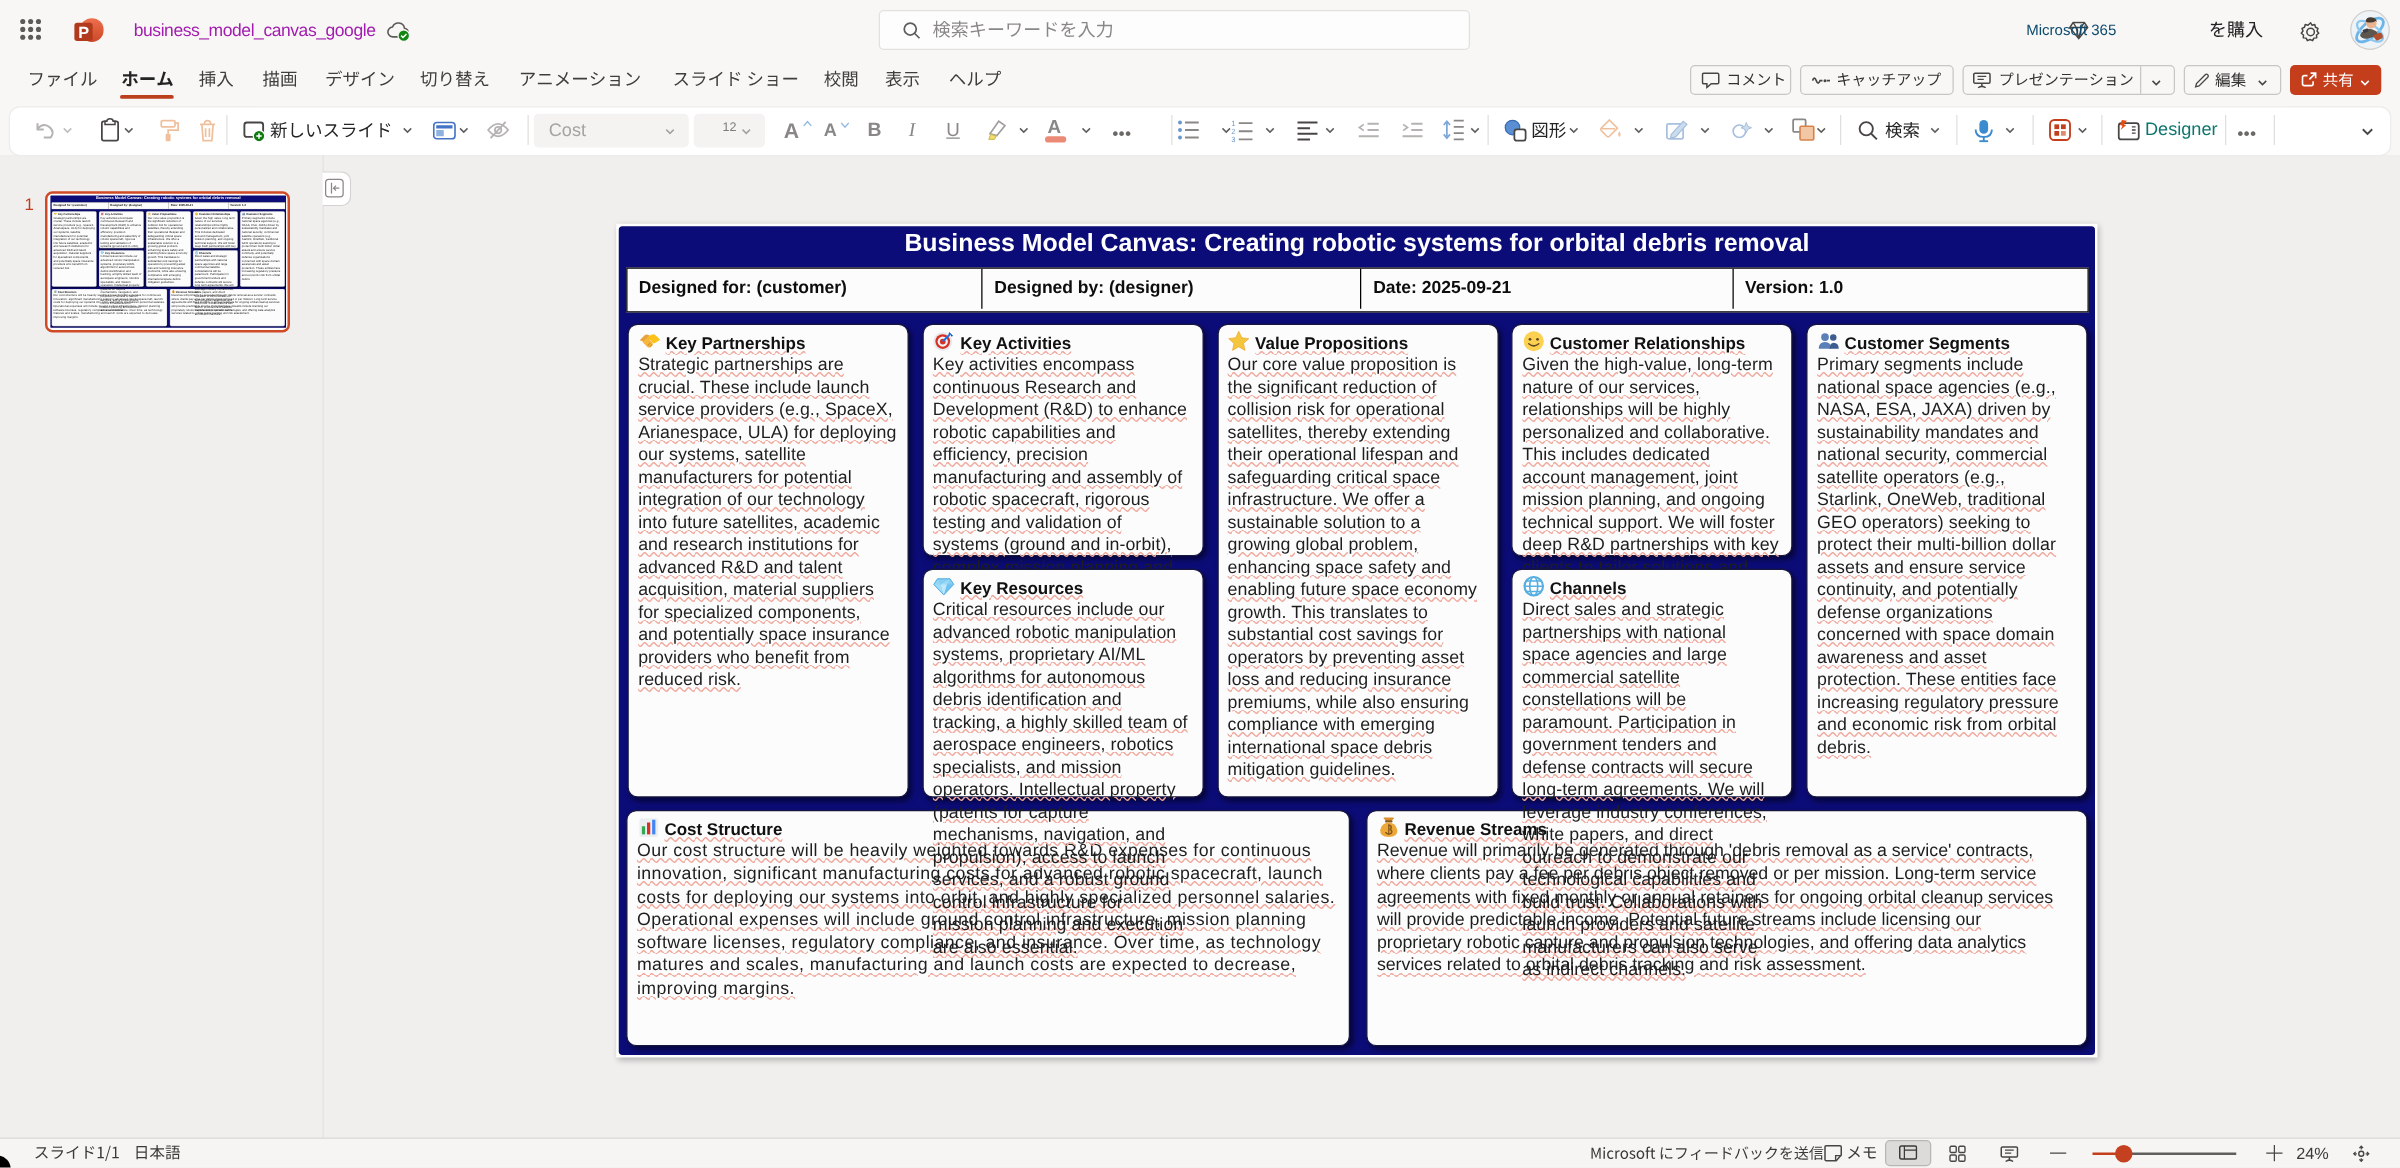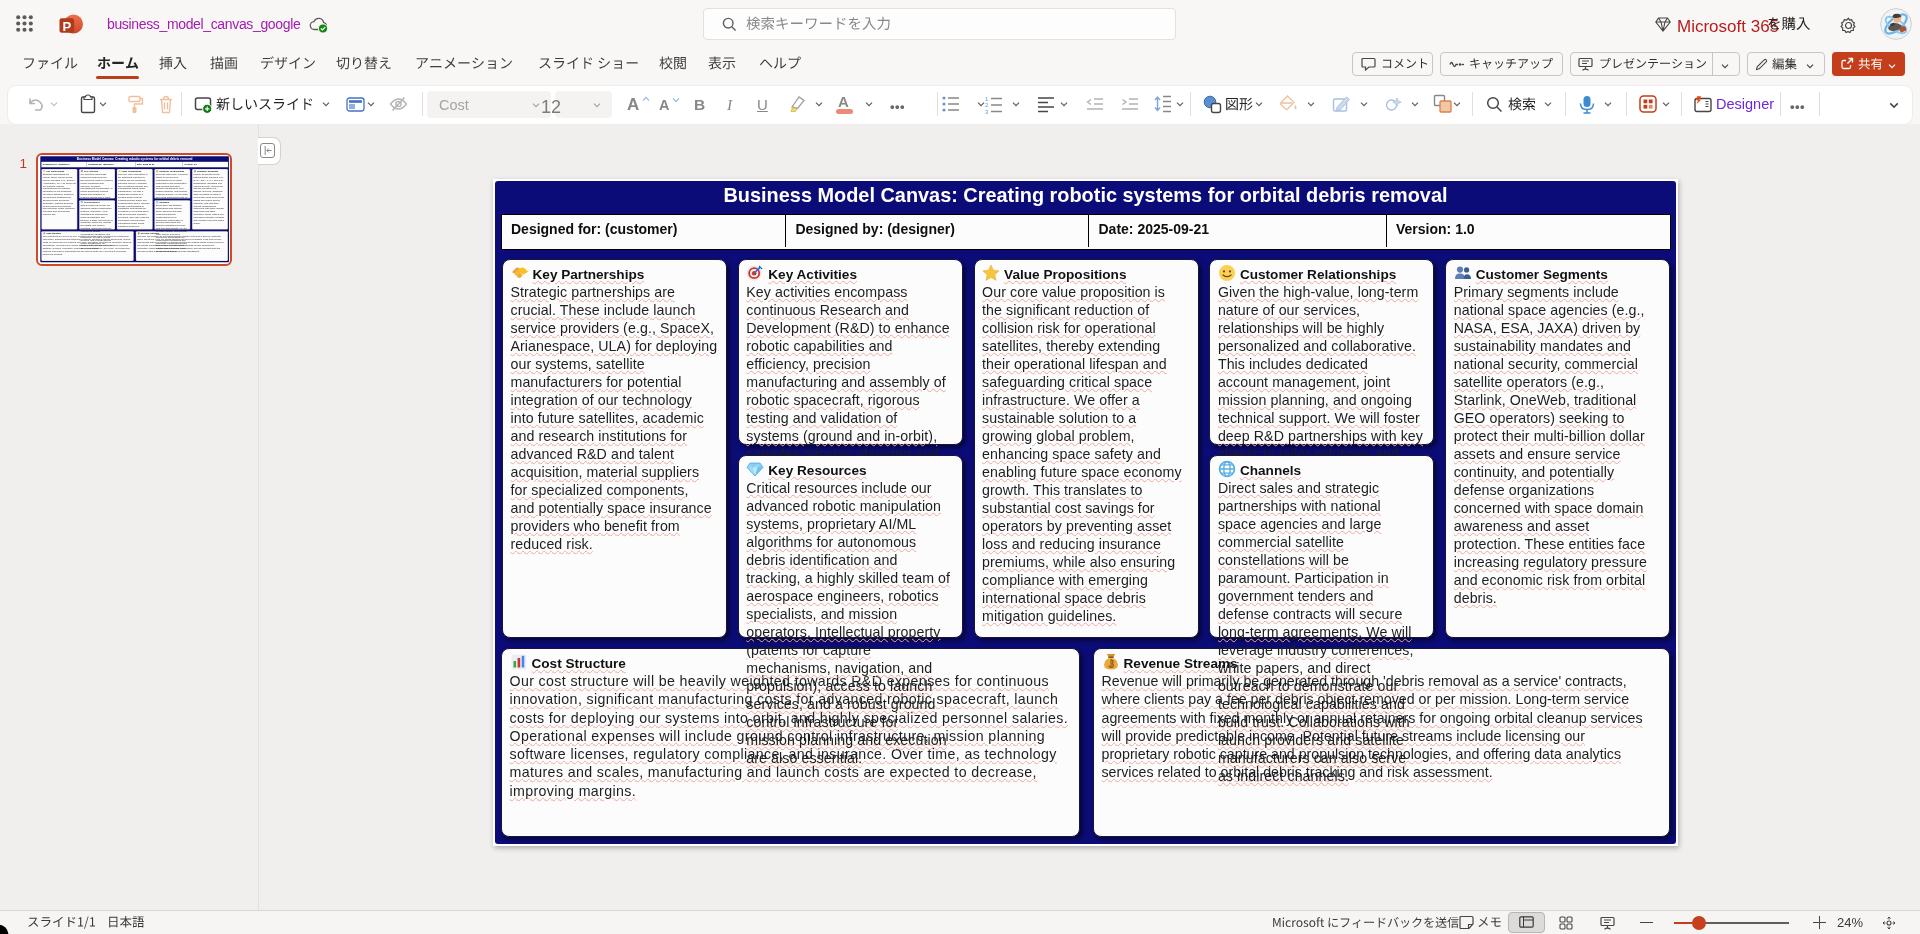--- a/index.html
+++ b/index.html
@@ -251,21 +251,21 @@
 <svg class="abs" style="left:722px;top:16.5px" width="15" height="15" viewBox="0 0 15 15">
     <circle cx="6.2" cy="6.2" r="4.8" fill="none" stroke="#605e5c" stroke-width="1.4"></circle>
     <path d="M9.8 9.8 L13.6 13.6" stroke="#605e5c" stroke-width="1.4"></path>
   </svg>
 <svg style="position:absolute;left:746px;top:12.2px;" width="146" height="22" viewBox="0 0 146 22">
     <path fill="#8a8886" d="M0.8 7.7H5.4V8.8H0.8ZM2.8 4.6H3.8V18H2.8ZM2.8 8.4 3.5 8.6Q3.3 9.5 3 10.4Q2.8 11.3 2.5 12.2Q2.1 13.1 1.8 13.9Q1.4 14.7 1 15.2Q0.9 15 0.7 14.7Q0.6 14.5 0.4 14.3Q0.8 13.8 1.2 13.1Q1.5 12.4 1.8 11.6Q2.1 10.8 2.4 10Q2.6 9.2 2.8 8.4ZM3.7 9.8Q3.9 9.9 4.1 10.3Q4.4 10.6 4.7 11.1Q5 11.5 5.2 11.9Q5.5 12.2 5.6 12.4L5 13.2Q4.9 13 4.6 12.5Q4.4 12.1 4.1 11.7Q3.9 11.2 3.6 10.8Q3.4 10.5 3.3 10.2ZM6.8 8.1H12.3V9H6.8ZM9.6 5.6Q9.1 6.2 8.5 6.9Q7.9 7.5 7.1 8.1Q6.4 8.6 5.6 9.1Q5.5 8.9 5.4 8.6Q5.2 8.3 5.1 8.2Q5.9 7.8 6.6 7.2Q7.4 6.6 8 6Q8.6 5.3 9 4.7H10Q10.5 5.4 11.2 6Q11.9 6.7 12.7 7.2Q13.4 7.7 14.2 8.1Q14 8.3 13.9 8.5Q13.7 8.8 13.6 9Q12.9 8.6 12.1 8.1Q11.3 7.5 10.7 6.9Q10 6.3 9.6 5.6ZM6.8 11.2V13.2H12.3V11.2ZM5.9 10.3H13.3V14.1H5.9ZM9 8.6H10V12.5Q10 13.2 9.9 14Q9.7 14.8 9.2 15.6Q8.7 16.3 7.8 16.9Q6.9 17.6 5.5 18Q5.4 17.9 5.3 17.8Q5.2 17.6 5.1 17.5Q5 17.3 4.9 17.2Q6.3 16.8 7.1 16.2Q7.9 15.7 8.3 15.1Q8.7 14.4 8.9 13.8Q9 13.1 9 12.4ZM10.2 13.5Q10.6 14.6 11.2 15.3Q11.7 16 12.4 16.4Q13.2 16.8 14.1 17.1Q13.9 17.3 13.7 17.5Q13.5 17.8 13.5 18.1Q12.5 17.7 11.7 17.1Q10.9 16.6 10.3 15.8Q9.7 15 9.2 13.7Z M21.2 14H22.3V18H21.2ZM21.2 4.6H22.3V8.7H21.2ZM20.6 9 21.7 9.4Q21 10 20.3 10.6Q19.6 11.2 18.9 11.6L18.1 11.2Q18.6 10.9 19 10.5Q19.5 10.1 19.9 9.7Q20.4 9.3 20.6 9ZM23.8 9.9 24.8 10.4Q23.9 11.1 23 11.8Q22 12.5 21 13.1Q20 13.8 19.1 14.3L18.4 13.8Q19 13.4 19.7 12.9Q20.5 12.4 21.2 11.9Q21.9 11.4 22.6 10.9Q23.3 10.4 23.8 9.9ZM17 11.2 17.8 10.5Q18.3 10.8 18.9 11.1Q19.5 11.5 20 11.8Q20.6 12.2 20.9 12.5L20.2 13.2Q19.8 12.9 19.3 12.5Q18.8 12.2 18.2 11.8Q17.6 11.4 17 11.2ZM23.6 12.3 24.3 11.7Q25 12.1 25.7 12.6Q26.4 13 27 13.5Q27.6 14 28 14.4L27.3 15Q26.9 14.6 26.3 14.1Q25.7 13.7 25 13.2Q24.3 12.7 23.6 12.3ZM23.7 15.4 24.5 14.8Q25.1 15.1 25.8 15.5Q26.5 15.9 27.1 16.4Q27.7 16.8 28.1 17.1L27.2 17.8Q26.9 17.4 26.3 17Q25.7 16.6 25 16.2Q24.3 15.7 23.7 15.4ZM15.5 13.5Q16.4 13.5 17.7 13.5Q19 13.5 20.5 13.5Q21.9 13.5 23.5 13.4Q25.1 13.4 26.6 13.4L26.6 14.3Q24.6 14.3 22.5 14.4Q20.5 14.4 18.7 14.5Q16.9 14.5 15.5 14.5ZM18.7 14.8 19.7 15.2Q19.2 15.7 18.6 16.2Q18 16.7 17.3 17.1Q16.6 17.5 16 17.8Q15.9 17.7 15.8 17.6Q15.6 17.4 15.4 17.3Q15.3 17.1 15.1 17.1Q16.1 16.7 17.1 16.1Q18.1 15.5 18.7 14.8ZM15.6 5.9H27.9V6.9H15.6ZM15.6 8.3H28V11H26.9V9.2H16.6V11H15.6Z M34.7 6.6Q34.6 6.3 34.6 6Q34.5 5.8 34.4 5.6L35.7 5.4Q35.7 5.6 35.8 5.8Q35.8 6.1 35.8 6.4Q35.9 6.5 36 7Q36.1 7.6 36.2 8.4Q36.4 9.2 36.6 10.1Q36.8 11 36.9 11.9Q37.1 12.9 37.3 13.7Q37.5 14.5 37.6 15.1Q37.7 15.7 37.7 15.9Q37.8 16.2 37.9 16.6Q38 16.9 38.1 17.2L36.8 17.5Q36.7 17.1 36.7 16.8Q36.6 16.4 36.6 16.1Q36.5 15.9 36.4 15.3Q36.3 14.8 36.1 14Q36 13.1 35.8 12.2Q35.6 11.3 35.4 10.4Q35.3 9.4 35.1 8.6Q34.9 7.8 34.8 7.3Q34.7 6.7 34.7 6.6ZM30.6 8.7Q30.9 8.6 31.2 8.6Q31.5 8.6 31.8 8.6Q32.1 8.5 32.7 8.4Q33.3 8.4 34.1 8.2Q34.8 8.1 35.6 8Q36.4 7.9 37.2 7.7Q37.9 7.6 38.5 7.5Q39.1 7.4 39.5 7.4Q39.8 7.3 40.1 7.2Q40.4 7.2 40.5 7.1L40.8 8.3Q40.6 8.3 40.3 8.4Q40 8.4 39.7 8.5Q39.4 8.5 38.7 8.6Q38.1 8.7 37.3 8.8Q36.6 9 35.8 9.1Q35 9.2 34.2 9.3Q33.5 9.5 32.9 9.6Q32.3 9.7 32 9.7Q31.7 9.8 31.4 9.8Q31.2 9.9 30.8 10ZM30.5 12.8Q30.8 12.8 31.2 12.8Q31.5 12.8 31.8 12.7Q32.2 12.7 32.9 12.6Q33.5 12.5 34.4 12.3Q35.2 12.2 36.1 12.1Q37 11.9 37.8 11.8Q38.7 11.6 39.4 11.5Q40.1 11.4 40.5 11.3Q40.9 11.2 41.2 11.2Q41.6 11.1 41.8 11L42 12.2Q41.8 12.2 41.5 12.3Q41.1 12.4 40.7 12.4Q40.2 12.5 39.5 12.6Q38.8 12.7 38 12.9Q37.1 13 36.2 13.1Q35.4 13.3 34.6 13.4Q33.7 13.6 33.1 13.7Q32.5 13.8 32.1 13.8Q31.7 13.9 31.4 14Q31 14 30.8 14.1Z M45 10.5Q45.2 10.6 45.5 10.6Q45.8 10.6 46.2 10.6Q46.6 10.6 47 10.6Q47.2 10.6 47.7 10.6Q48.2 10.6 48.9 10.6Q49.5 10.6 50.2 10.6Q51 10.6 51.7 10.6Q52.4 10.6 53.1 10.6Q53.7 10.6 54.2 10.6Q54.7 10.6 54.9 10.6Q55.5 10.6 55.9 10.6Q56.3 10.6 56.5 10.5V12Q56.3 11.9 55.9 11.9Q55.4 11.9 55 11.9Q54.7 11.9 54.2 11.9Q53.7 11.9 53.1 11.9Q52.4 11.9 51.7 11.9Q51 11.9 50.2 11.9Q49.5 11.9 48.9 11.9Q48.2 11.9 47.7 11.9Q47.2 11.9 47 11.9Q46.4 11.9 45.9 11.9Q45.3 11.9 45 12Z M70.7 7.1Q70.7 7.2 70.6 7.4Q70.6 7.5 70.6 7.6Q70.5 7.8 70.5 7.8Q70.4 8.7 70.2 9.6Q70 10.6 69.7 11.5Q69.4 12.4 68.9 13.2Q68 14.6 66.6 15.7Q65.2 16.8 63.4 17.3L62.4 16.3Q63.5 16 64.5 15.5Q65.5 15 66.4 14.3Q67.2 13.6 67.8 12.6Q68.2 12 68.5 11.2Q68.8 10.4 69 9.5Q69.1 8.6 69.2 7.8Q69 7.8 68.6 7.8Q68.1 7.8 67.4 7.8Q66.8 7.8 66 7.8Q65.3 7.8 64.5 7.8Q63.8 7.8 63.1 7.8Q62.4 7.8 61.9 7.8Q61.4 7.8 61.2 7.8Q61.2 7.9 61.2 8.2Q61.2 8.5 61.2 8.9Q61.2 9.2 61.2 9.6Q61.2 10 61.2 10.3Q61.2 10.6 61.2 10.7Q61.2 10.8 61.2 11.1Q61.2 11.3 61.2 11.6H59.9Q59.9 11.3 60 11.1Q60 10.9 60 10.7Q60 10.5 60 10.1Q60 9.7 60 9.2Q60 8.7 60 8.3Q60 7.8 60 7.6Q60 7.3 60 7.1Q59.9 6.9 59.9 6.6Q60.2 6.6 60.6 6.7Q61 6.7 61.5 6.7Q61.6 6.7 62 6.7Q62.4 6.7 63 6.7Q63.6 6.7 64.3 6.7Q65.1 6.7 65.8 6.7Q66.5 6.7 67.2 6.7Q67.8 6.7 68.3 6.7Q68.7 6.7 68.9 6.7Q69.1 6.7 69.4 6.6Q69.6 6.6 69.8 6.6Z M74 10.5Q74.2 10.6 74.5 10.6Q74.8 10.6 75.2 10.6Q75.6 10.6 76 10.6Q76.2 10.6 76.7 10.6Q77.2 10.6 77.9 10.6Q78.5 10.6 79.2 10.6Q80 10.6 80.7 10.6Q81.4 10.6 82.1 10.6Q82.7 10.6 83.2 10.6Q83.7 10.6 83.9 10.6Q84.5 10.6 84.9 10.6Q85.3 10.6 85.5 10.5V12Q85.3 11.9 84.9 11.9Q84.4 11.9 84 11.9Q83.7 11.9 83.2 11.9Q82.7 11.9 82.1 11.9Q81.4 11.9 80.7 11.9Q80 11.9 79.2 11.9Q78.5 11.9 77.9 11.9Q77.2 11.9 76.7 11.9Q76.2 11.9 76 11.9Q75.4 11.9 74.9 11.9Q74.3 11.9 74 12Z M96.5 6.4Q96.7 6.6 96.9 7Q97.2 7.4 97.4 7.8Q97.7 8.2 97.8 8.6L97 9Q96.8 8.6 96.6 8.2Q96.4 7.8 96.2 7.4Q96 7.1 95.7 6.7ZM98.3 5.7Q98.5 5.9 98.7 6.3Q99 6.7 99.2 7.1Q99.5 7.5 99.6 7.8L98.8 8.2Q98.6 7.8 98.4 7.4Q98.2 7.1 98 6.7Q97.7 6.3 97.5 6ZM91.4 15.7Q91.4 15.5 91.4 14.9Q91.4 14.3 91.4 13.5Q91.4 12.6 91.4 11.7Q91.4 10.7 91.4 9.8Q91.4 9 91.4 8.3Q91.4 7.6 91.4 7.3Q91.4 7 91.4 6.6Q91.4 6.1 91.3 5.8H92.7Q92.7 6.1 92.7 6.5Q92.6 7 92.6 7.3Q92.6 7.9 92.6 8.7Q92.6 9.4 92.6 10.3Q92.6 11.2 92.6 12.1Q92.6 13 92.6 13.7Q92.6 14.5 92.6 15Q92.6 15.6 92.6 15.7Q92.6 16 92.7 16.3Q92.7 16.6 92.7 16.9Q92.7 17.2 92.7 17.4H91.3Q91.4 17.1 91.4 16.6Q91.4 16.1 91.4 15.7ZM92.4 9.6Q93.1 9.8 94 10.1Q94.8 10.4 95.7 10.7Q96.6 11.1 97.4 11.4Q98.2 11.8 98.8 12.1L98.3 13.3Q97.7 12.9 96.9 12.6Q96.1 12.2 95.3 11.9Q94.5 11.6 93.7 11.3Q93 11.1 92.4 10.9Z M108.2 5.4Q108.1 5.8 107.9 6.4Q107.8 7 107.5 7.7Q107.2 8.4 106.9 9Q106.5 9.7 106 10.3Q106.3 10.1 106.7 10Q107 9.9 107.4 9.8Q107.7 9.8 108.1 9.8Q108.9 9.8 109.5 10.2Q110 10.7 110 11.6Q110 11.9 110.1 12.3Q110.1 12.7 110.1 13.2Q110.1 13.7 110.1 14.1Q110.1 14.6 110.1 14.9H109Q109 14.6 109 14.2Q109 13.8 109 13.4Q109 13 109 12.6Q109 12.2 109 11.9Q109 11.3 108.6 11Q108.3 10.7 107.7 10.7Q107 10.7 106.3 11Q105.7 11.3 105.2 11.7Q104.9 12 104.6 12.4Q104.2 12.8 103.9 13.3L102.9 12.5Q103.9 11.5 104.6 10.6Q105.3 9.7 105.7 9Q106.2 8.2 106.4 7.6Q106.7 7 106.8 6.4Q107 5.8 107 5.3ZM103.2 6.9Q103.8 7 104.5 7Q105.2 7.1 105.7 7.1Q106.6 7.1 107.8 7Q108.9 7 110 6.9Q111.1 6.8 112.2 6.6L112.2 7.7Q111.4 7.8 110.5 7.9Q109.7 7.9 108.8 8Q107.9 8.1 107.1 8.1Q106.3 8.1 105.6 8.1Q105.3 8.1 104.9 8.1Q104.5 8.1 104 8.1Q103.6 8 103.2 8ZM114.3 10.4Q114.1 10.5 113.9 10.6Q113.7 10.6 113.4 10.7Q113.2 10.8 113 10.9Q112.2 11.2 111.2 11.6Q110.2 12 109.2 12.6Q108.5 12.9 107.9 13.3Q107.4 13.7 107.1 14.2Q106.7 14.6 106.7 15.1Q106.7 15.5 106.9 15.8Q107.1 16 107.5 16.2Q107.8 16.3 108.3 16.4Q108.8 16.4 109.4 16.4Q110.2 16.4 111.3 16.3Q112.4 16.2 113.3 16.1L113.3 17.2Q112.7 17.3 112.1 17.3Q111.4 17.4 110.7 17.4Q110 17.5 109.3 17.5Q108.3 17.5 107.4 17.3Q106.6 17.1 106.1 16.6Q105.6 16.1 105.6 15.3Q105.6 14.6 105.9 14.1Q106.2 13.5 106.7 13.1Q107.2 12.6 107.8 12.2Q108.5 11.9 109.1 11.5Q109.8 11.2 110.4 10.9Q111 10.6 111.6 10.4Q112.1 10.1 112.6 9.9Q112.9 9.8 113.2 9.6Q113.5 9.5 113.8 9.3Z M119.3 5.5H123.4V6.6H119.3ZM122.9 5.5H124Q124 6.2 124 7Q124.1 7.9 124.3 8.9Q124.5 9.9 124.8 11Q125.2 12 125.9 13.1Q126.6 14.2 127.6 15.2Q128.6 16.2 130 17Q129.9 17.1 129.7 17.3Q129.5 17.4 129.4 17.6Q129.2 17.8 129.1 17.9Q127.7 17.1 126.7 16Q125.6 14.9 124.9 13.8Q124.2 12.6 123.8 11.4Q123.4 10.3 123.2 9.2Q123 8.1 122.9 7.1Q122.9 6.2 122.9 5.5ZM122.4 8.4 123.7 8.6Q123.2 10.8 122.3 12.6Q121.5 14.3 120.3 15.7Q119.1 17 117.5 18Q117.4 17.8 117.2 17.7Q117.1 17.5 116.9 17.3Q116.7 17.2 116.5 17.1Q118.9 15.8 120.4 13.6Q121.8 11.4 122.4 8.4Z M131.7 7.8H143V8.9H131.7ZM142.5 7.8H143.7Q143.7 7.8 143.7 7.9Q143.6 8 143.6 8.2Q143.6 8.3 143.6 8.4Q143.5 10.6 143.4 12.2Q143.3 13.8 143.1 14.8Q143 15.8 142.8 16.4Q142.6 17 142.4 17.3Q142.1 17.6 141.8 17.7Q141.5 17.8 141.1 17.9Q140.7 17.9 140.1 17.9Q139.4 17.9 138.8 17.8Q138.8 17.6 138.7 17.3Q138.6 17 138.4 16.7Q139.2 16.8 139.8 16.8Q140.4 16.8 140.7 16.8Q140.9 16.8 141.1 16.8Q141.2 16.7 141.4 16.6Q141.6 16.4 141.7 15.8Q141.9 15.3 142 14.3Q142.2 13.3 142.3 11.7Q142.4 10.2 142.5 8ZM136.4 4.7H137.6V7.2Q137.6 8.2 137.5 9.3Q137.4 10.4 137.1 11.5Q136.8 12.7 136.2 13.8Q135.6 15 134.6 16.1Q133.6 17.1 132.1 18Q132 17.9 131.9 17.7Q131.7 17.6 131.6 17.4Q131.4 17.3 131.3 17.2Q132.7 16.3 133.7 15.3Q134.6 14.3 135.2 13.3Q135.7 12.2 136 11.2Q136.3 10.1 136.4 9.1Q136.4 8.1 136.4 7.2Z"></path>
   </svg>
 <svg class="abs" style="left:1655px;top:17px" width="16" height="15" viewBox="0 0 16 15">
     <path d="M3.5 1 H12.5 L15.2 5 L8 14 L.8 5 Z M.8 5 H15.2 M3.5 1 L6 5 L8 14 L10 5 L12.5 1 M6 5 H10" fill="none" stroke="#484644" stroke-width="1.1"></path>
   </svg>
-<div class="abs" style="left:1677px;top:16.5px;font-size:17px;color:#b91c1c">Microsoft 365 <span id="wkonyu"></span></div>
+<div class="abs" style="left:1621px;top:16.5px;font-size:12px;color:#0c4a6e">Microsoft 365 <span id="wkonyu"></span></div>
 <svg style="position:absolute;left:1767px;top:11.7px;" width="45" height="22" viewBox="0 0 45 22">
     <path fill="#242424" d="M6.7 5.4Q6.6 5.8 6.4 6.4Q6.3 7 6 7.7Q5.7 8.4 5.4 9Q5 9.7 4.5 10.3Q4.8 10.1 5.2 10Q5.5 9.9 5.9 9.8Q6.2 9.8 6.6 9.8Q7.4 9.8 8 10.2Q8.5 10.7 8.5 11.6Q8.5 11.9 8.6 12.3Q8.6 12.7 8.6 13.2Q8.6 13.7 8.6 14.1Q8.6 14.6 8.6 14.9H7.5Q7.5 14.6 7.5 14.2Q7.5 13.8 7.5 13.4Q7.5 13 7.5 12.6Q7.5 12.2 7.5 11.9Q7.5 11.3 7.1 11Q6.8 10.7 6.2 10.7Q5.5 10.7 4.8 11Q4.2 11.3 3.7 11.7Q3.4 12 3.1 12.4Q2.7 12.8 2.4 13.3L1.4 12.5Q2.4 11.5 3.1 10.6Q3.8 9.7 4.2 9Q4.7 8.2 4.9 7.6Q5.2 7 5.3 6.4Q5.5 5.8 5.5 5.3ZM1.7 6.9Q2.3 7 3 7Q3.7 7.1 4.2 7.1Q5.1 7.1 6.3 7Q7.4 7 8.5 6.9Q9.6 6.8 10.7 6.6L10.7 7.7Q9.9 7.8 9 7.9Q8.2 7.9 7.3 8Q6.4 8.1 5.6 8.1Q4.8 8.1 4.1 8.1Q3.8 8.1 3.4 8.1Q3 8.1 2.5 8.1Q2.1 8 1.7 8ZM12.8 10.4Q12.6 10.5 12.4 10.6Q12.2 10.6 11.9 10.7Q11.7 10.8 11.5 10.9Q10.7 11.2 9.7 11.6Q8.7 12 7.7 12.6Q7 12.9 6.4 13.3Q5.9 13.7 5.6 14.2Q5.2 14.6 5.2 15.1Q5.2 15.5 5.4 15.8Q5.6 16 6 16.2Q6.3 16.3 6.8 16.4Q7.3 16.4 7.9 16.4Q8.7 16.4 9.8 16.3Q10.9 16.2 11.8 16.1L11.8 17.2Q11.2 17.3 10.6 17.3Q9.9 17.4 9.2 17.4Q8.5 17.5 7.8 17.5Q6.8 17.5 5.9 17.3Q5.1 17.1 4.6 16.6Q4.1 16.1 4.1 15.3Q4.1 14.6 4.4 14.1Q4.7 13.5 5.2 13.1Q5.7 12.6 6.3 12.2Q7 11.9 7.6 11.5Q8.3 11.2 8.9 10.9Q9.5 10.6 10.1 10.4Q10.6 10.1 11.1 9.9Q11.4 9.8 11.7 9.6Q12 9.5 12.3 9.3Z M20.4 5.9H28.1V6.7H20.4ZM20.1 9.4H28.4V10.2H20.1ZM20 14.7H28.4V15.6H20ZM20.8 7.6H27.8V8.4H20.8ZM22.2 4.7H23.1V9.7H22.2ZM25.3 4.7H26.3V9.7H25.3ZM23.7 9.7H24.7V15H23.7ZM26.6 11H27.6V16.8Q27.6 17.3 27.5 17.5Q27.3 17.7 27.1 17.8Q26.8 17.9 26.2 17.9Q25.7 18 24.9 18Q24.9 17.8 24.8 17.5Q24.7 17.3 24.6 17.1Q25.2 17.1 25.7 17.1Q26.2 17.1 26.3 17.1Q26.4 17.1 26.5 17Q26.6 17 26.6 16.8ZM21 11H27V11.9H21.9V18H21ZM21.5 12.9H27V13.7H21.5ZM16.4 14.6 17.4 14.8Q17.1 15.7 16.7 16.6Q16.3 17.4 15.8 18Q15.7 17.9 15.5 17.8Q15.4 17.7 15.2 17.6Q15.1 17.5 15 17.4Q15.4 16.9 15.8 16.1Q16.2 15.4 16.4 14.6ZM18.2 15 19.1 14.6Q19.4 15.1 19.8 15.8Q20.1 16.4 20.3 16.9L19.4 17.3Q19.3 17 19.1 16.6Q18.9 16.2 18.7 15.8Q18.5 15.3 18.2 15ZM16.7 8.8V10.7H18.8V8.8ZM16.7 11.5V13.4H18.8V11.5ZM16.7 6.1V7.9H18.8V6.1ZM15.7 5.2H19.8V14.3H15.7Z M32.3 5.5H36.4V6.6H32.3ZM35.9 5.5H37Q37 6.2 37 7Q37.1 7.9 37.3 8.9Q37.5 9.9 37.8 11Q38.2 12 38.9 13.1Q39.6 14.2 40.6 15.2Q41.6 16.2 43 17Q42.9 17.1 42.7 17.3Q42.5 17.4 42.4 17.6Q42.2 17.8 42.1 17.9Q40.7 17.1 39.7 16Q38.6 14.9 37.9 13.8Q37.2 12.6 36.8 11.4Q36.4 10.3 36.2 9.2Q36 8.1 35.9 7.1Q35.9 6.2 35.9 5.5ZM35.4 8.4 36.7 8.6Q36.2 10.8 35.3 12.6Q34.5 14.3 33.3 15.7Q32.1 17 30.5 18Q30.4 17.8 30.2 17.7Q30.1 17.5 29.9 17.3Q29.7 17.2 29.5 17.1Q31.9 15.8 33.4 13.6Q34.8 11.4 35.4 8.4Z"></path>
   </svg>
 <svg class="abs" style="left:1840px;top:16.5px" width="17" height="17" viewBox="0 0 17 17">
     <path d="M8.5 1.2 l1.1 2 2.2-.6 .6 2.2 2 .9 -.8 2.1 1.4 1.8 -1.8 1.4 .2 2.3 -2.3 .2 -1 2 -2.1-.9 -2.1.9 -1-2 -2.3-.2 .2-2.3 -1.8-1.4 1.4-1.8 -.8-2.1 2-.9 .6-2.2 2.2.6Z" fill="none" stroke="#484644" stroke-width="1.2" stroke-linejoin="round"></path>
     <circle cx="8.5" cy="8.5" r="3" fill="none" stroke="#484644" stroke-width="1.2"></circle>
   </svg>
 <svg class="abs" style="left:1880px;top:8px" width="32" height="32" viewBox="0 0 32 32">
     <defs>
       <clipPath id="avc">
@@ -416,21 +416,21 @@
     <circle cx="9.5" cy="9" r="2.6" fill="none" stroke="#b5b3b1" stroke-width="1.4"></circle>
     <path d="M3.5 15.5 L15.5 2.5" stroke="#b5b3b1" stroke-width="1.5"></path>
   </svg>
 <div class="abs" style="left:422px;top:92px;width:1px;height:24px;background:#e1dfdd"></div>
 <div class="abs" style="left:427px;top:90.5px;width:124px;height:27px;background:#f4f3f2;border-radius:4px"></div>
 <div class="abs" style="left:439px;top:96.5px;font-size:14.5px;color:#a5a3a1">Cost</div>
 <svg class="abs" style="left:532px;top:100.5px" width="8" height="8" viewBox="0 0 8 8">
     <path d="M1 2.7 L4 5.7 L7 2.7" fill="none" stroke="#a5a3a1" stroke-width="1.2"></path>
   </svg>
 <div class="abs" style="left:555px;top:90.5px;width:57px;height:27px;background:#f4f3f2;border-radius:4px"></div>
-<div class="abs" style="left:541px;top:96.5px;font-size:18px;color:#7e7c7a">12</div>
+<div class="abs" style="left:578px;top:96.5px;font-size:10px;color:#7e7c7a">12</div>
 <svg class="abs" style="left:593px;top:100.5px" width="8" height="8" viewBox="0 0 8 8">
     <path d="M1 2.7 L4 5.7 L7 2.7" fill="none" stroke="#a5a3a1" stroke-width="1.2"></path>
   </svg>
 <div class="abs" style="left:627px;top:95px;font-size:17px;font-weight:bold;color:#8a8886">A</div>
 <svg class="abs" style="left:642px;top:96px" width="8" height="6" viewBox="0 0 8 6">
     <path d="M1 4.7 L4 1.3 L7 4.7" fill="none" stroke="#94b9e2" stroke-width="1.2"></path>
   </svg>
 <div class="abs" style="left:659px;top:97px;font-size:14.5px;font-weight:bold;color:#8a8886">A</div>
 <svg class="abs" style="left:672px;top:96.5px" width="8" height="6" viewBox="0 0 8 6">
     <path d="M1 1.3 L4 4.7 L7 1.3" fill="none" stroke="#94b9e2" stroke-width="1.2"></path>
@@ -560,21 +560,21 @@
   </svg>
 <svg class="abs" style="left:1662px;top:100px" width="8" height="8" viewBox="0 0 8 8">
     <path d="M1 2.7 L4 5.7 L7 2.7" fill="none" stroke="#605e5c" stroke-width="1.2"></path>
   </svg>
 <div class="abs" style="left:1681px;top:92px;width:1px;height:24px;background:#e1dfdd"></div>
 <svg class="abs" style="left:1693px;top:94.5px" width="20" height="19" viewBox="0 0 20 19">
     <rect x="2" y="3.5" width="16" height="13" rx="2" fill="none" stroke="#484644" stroke-width="1.4"></rect>
     <path d="M12.5 6.5 H15.5 M12.5 9 H15.5 M12.5 11.5 H15.5" stroke="#484644" stroke-width="1.1"></path>
     <path d="M4.5 1 L8.5 1.5 L6 4.5 L8 5 L3.5 9 L5 5.5 L3 5Z" fill="#e8490f"></path>
   </svg>
-<div class="abs" style="left:1716px;top:96px;font-size:14.5px;color:#6d28d9">Designer</div>
+<div class="abs" style="left:1716px;top:96px;font-size:14.5px;color:#0f766e">Designer</div>
 <div class="abs" style="left:1780px;top:92px;width:1px;height:24px;background:#e1dfdd"></div>
 <div class="abs" style="left:1790px;top:99px;font-size:13px;font-weight:bold;color:#6b6966;letter-spacing:.5px">•••</div>
 <div class="abs" style="left:1819px;top:92px;width:1px;height:24px;background:#e1dfdd"></div>
 <svg class="abs" style="left:1889px;top:100px" width="10" height="10" viewBox="0 0 8 8">
     <path d="M1 2.7 L4 5.7 L7 2.7" fill="none" stroke="#484644" stroke-width="1.2"></path>
   </svg>
 <div id="statusbar"></div>
 <svg class="abs" style="left:0px;top:923px" width="10" height="11" viewBox="0 0 10 11">
     <circle cx="-2" cy="12" r="10.5" fill="#000"></circle>
   </svg>

